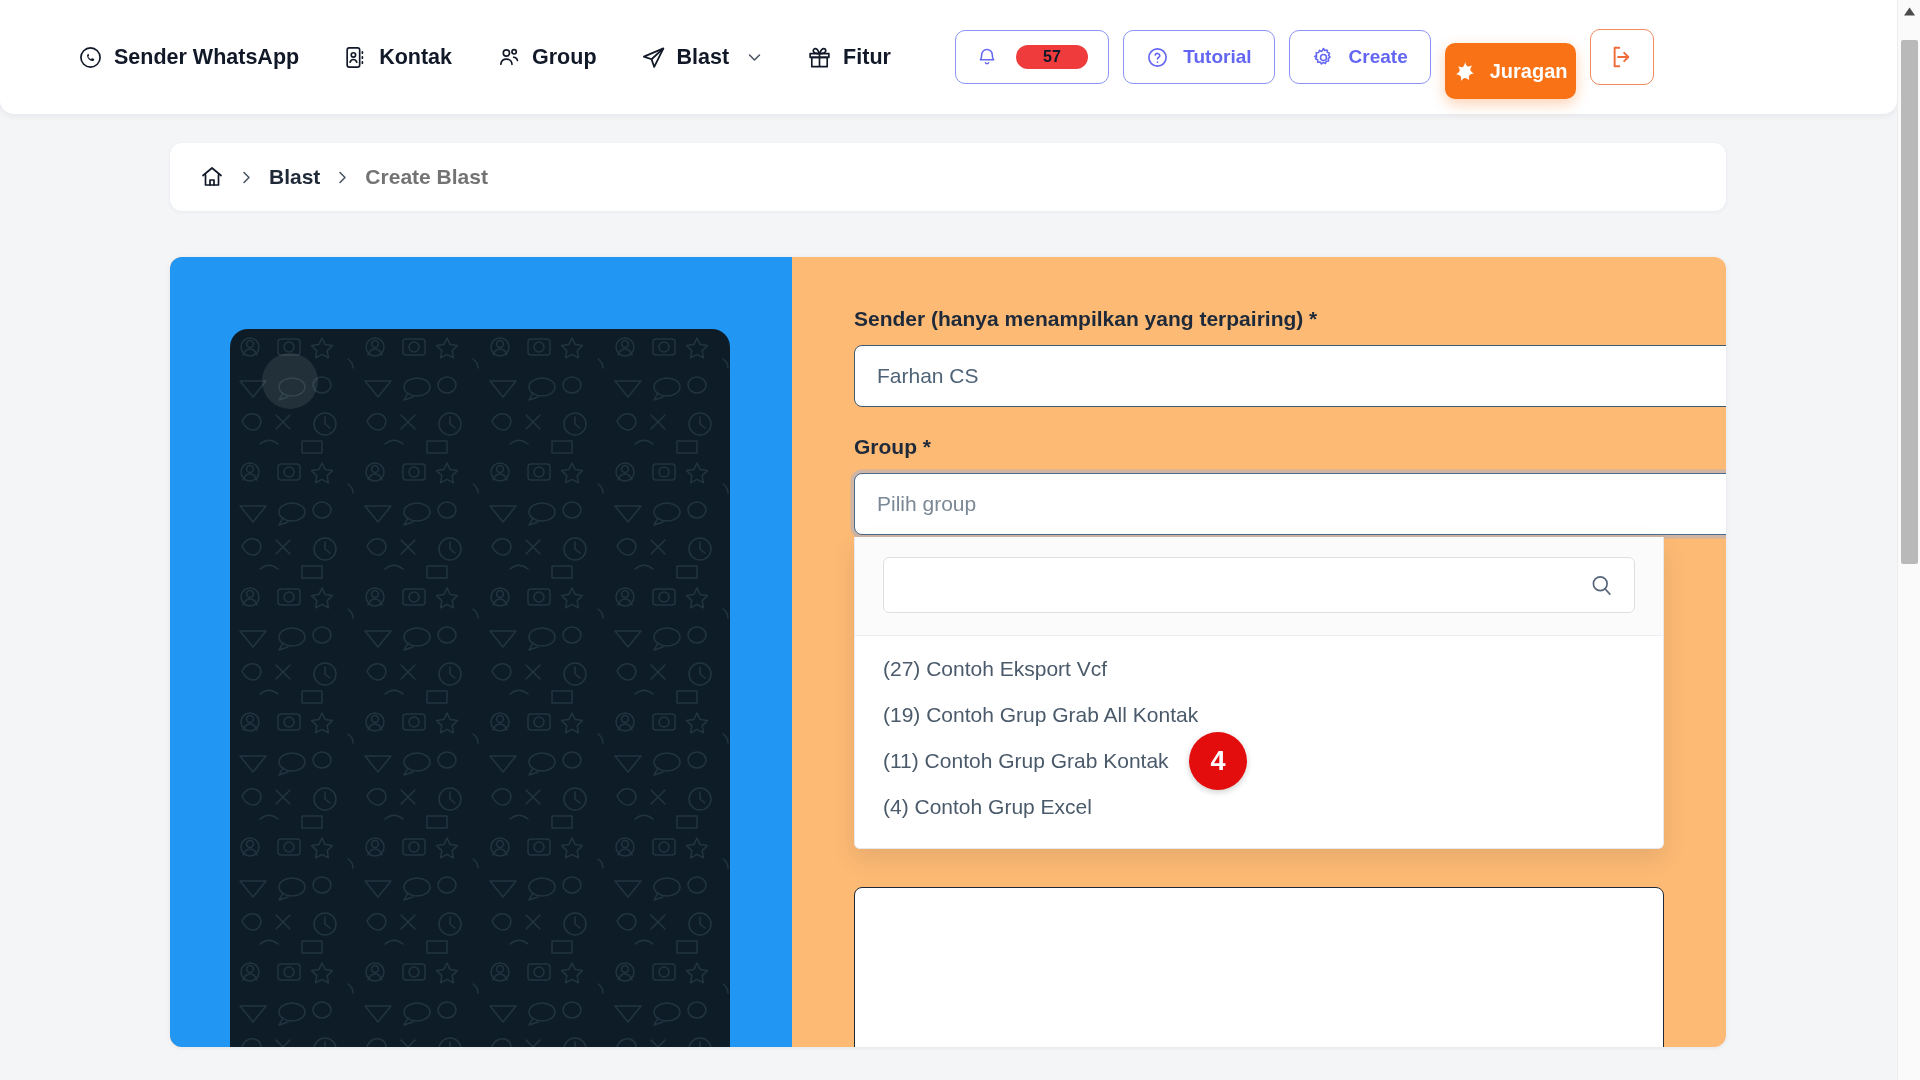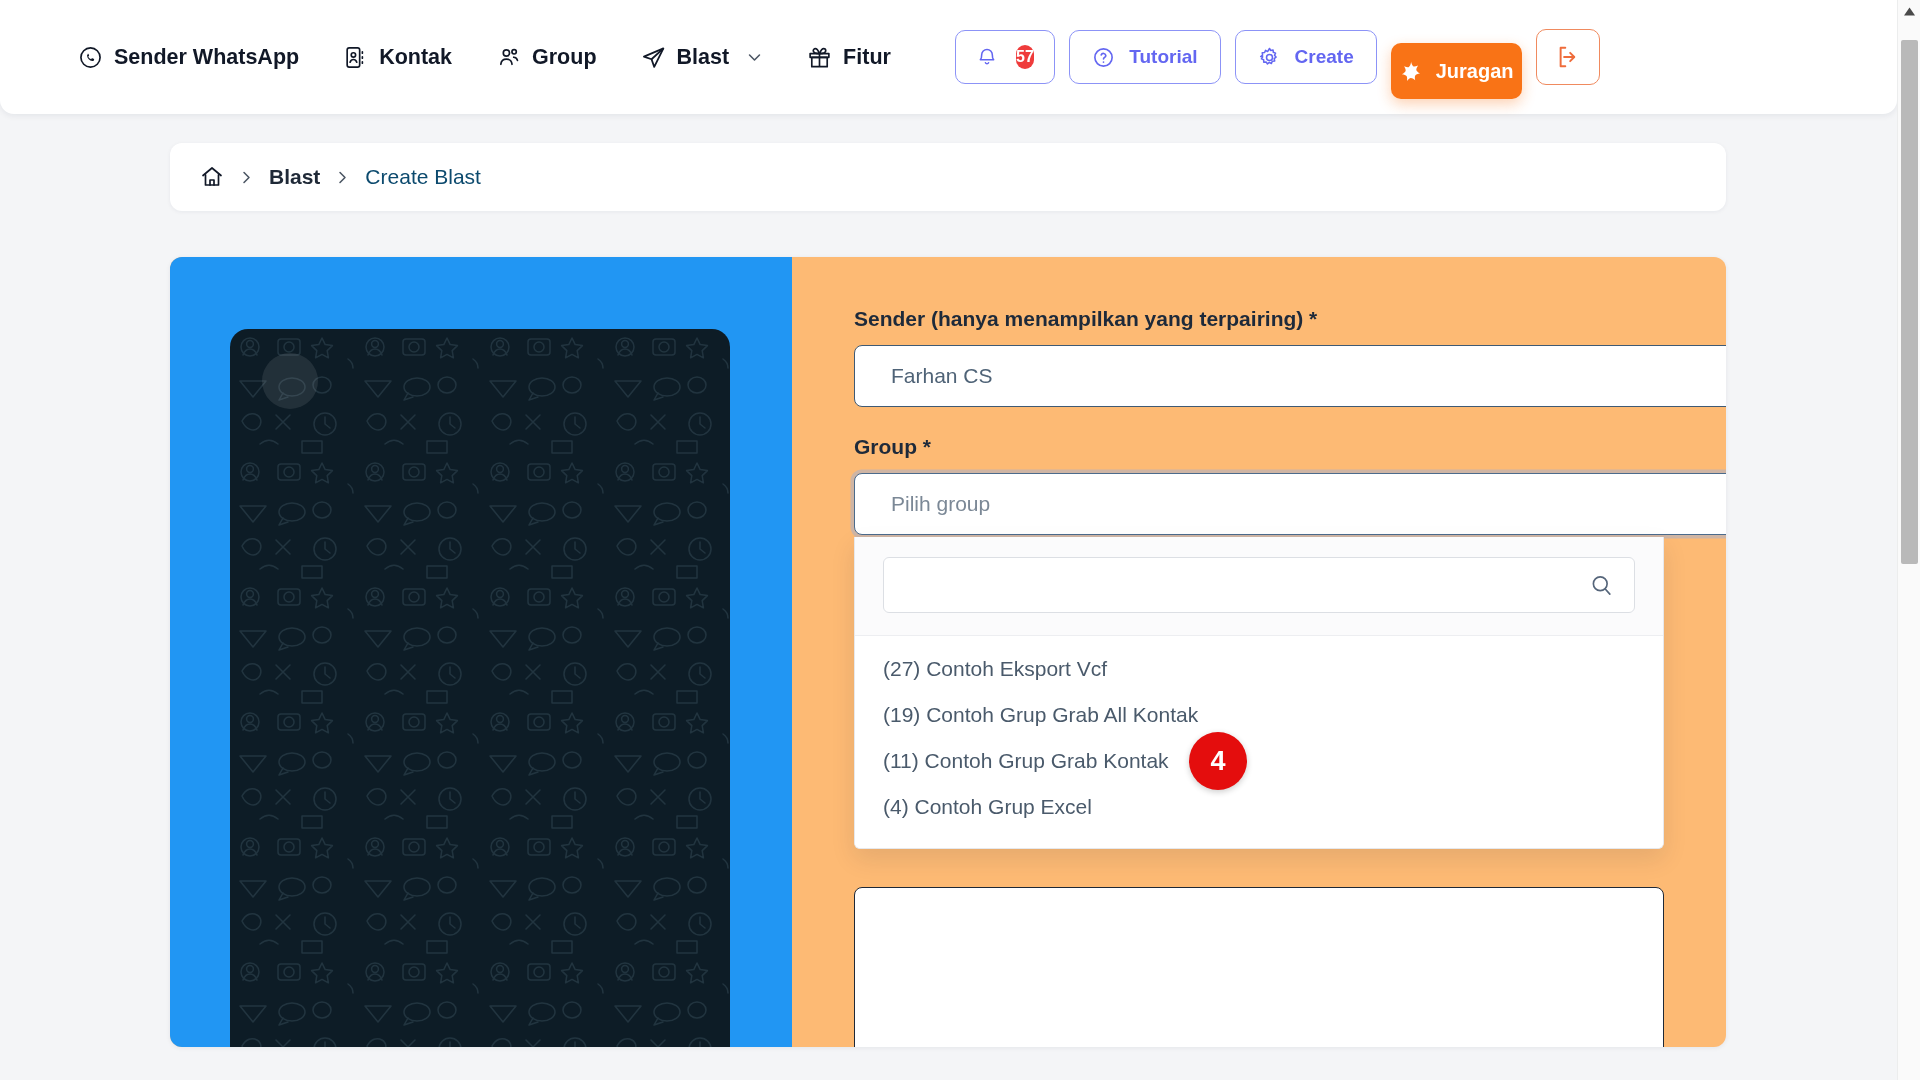--- a/index.html
+++ b/index.html
@@ -56,25 +56,25 @@
     background: #fff;
     color: #6366f1;
     font-size: 19px;
     font-weight: 700;
     padding: 0 22px;
     cursor: pointer;
     white-space: nowrap;
   }
   .badge-count {
     background: #ef3b3b;
-    color: #ffffff;
+    color: #0f172a;
     font-size: 16px;
     font-weight: 700;
     border-radius: 999px;
-    padding: 3px 0 4px;
+    padding: 3px 27px 4px;
     line-height: 1.1;
     letter-spacing: .3px;
   }
   .btn-juragan {
     display: flex; align-items: center; justify-content: center; gap: 13px;
     height: 56px;
     background: #f97316;
     color: #fff;
     border-radius: 10px;
     font-size: 20px;
@@ -107,21 +107,21 @@
     gap: 14px;
     z-index: 5;
   }
   .crumb {
     font-size: 21px;
     font-weight: 600;
     color: #1f2937;
     cursor: pointer;
     white-space: nowrap;
   }
-  .crumb.active { color: #0c4a6e; font-weight: 400; }
+  .crumb.active { color: #737373; font-weight: 700; }
   .crumb-sep { display:flex; align-items:center; color: #4b5563; }
 
   
   .main-card {
     position: absolute;
     left: 170px; top: 257px;
     width: 1556px; height: 790px;
     background: #fdba74;
     border-radius: 12px;
     box-shadow: 0 1px 5px rgba(20,30,60,0.07);
@@ -166,21 +166,21 @@
     margin-bottom: 14px;
     white-space: nowrap;
   }
   .select-box {
     width: 938px;
     height: 62px;
     border: 1.5px solid #3f5a74;
     border-radius: 8px;
     display: flex; align-items: center;
     justify-content: space-between;
-    padding: 0 36px;
+    padding: 0 22px;
     font-size: 21px;
     color: #54657a;
     cursor: pointer;
     background: #fff;
   }
   .select-box.focused {
     border-color: #4b6b8c;
     box-shadow: 0 0 0 3.5px rgba(150,175,225,0.45);
   }
   .select-value { color:#4f6377; }

